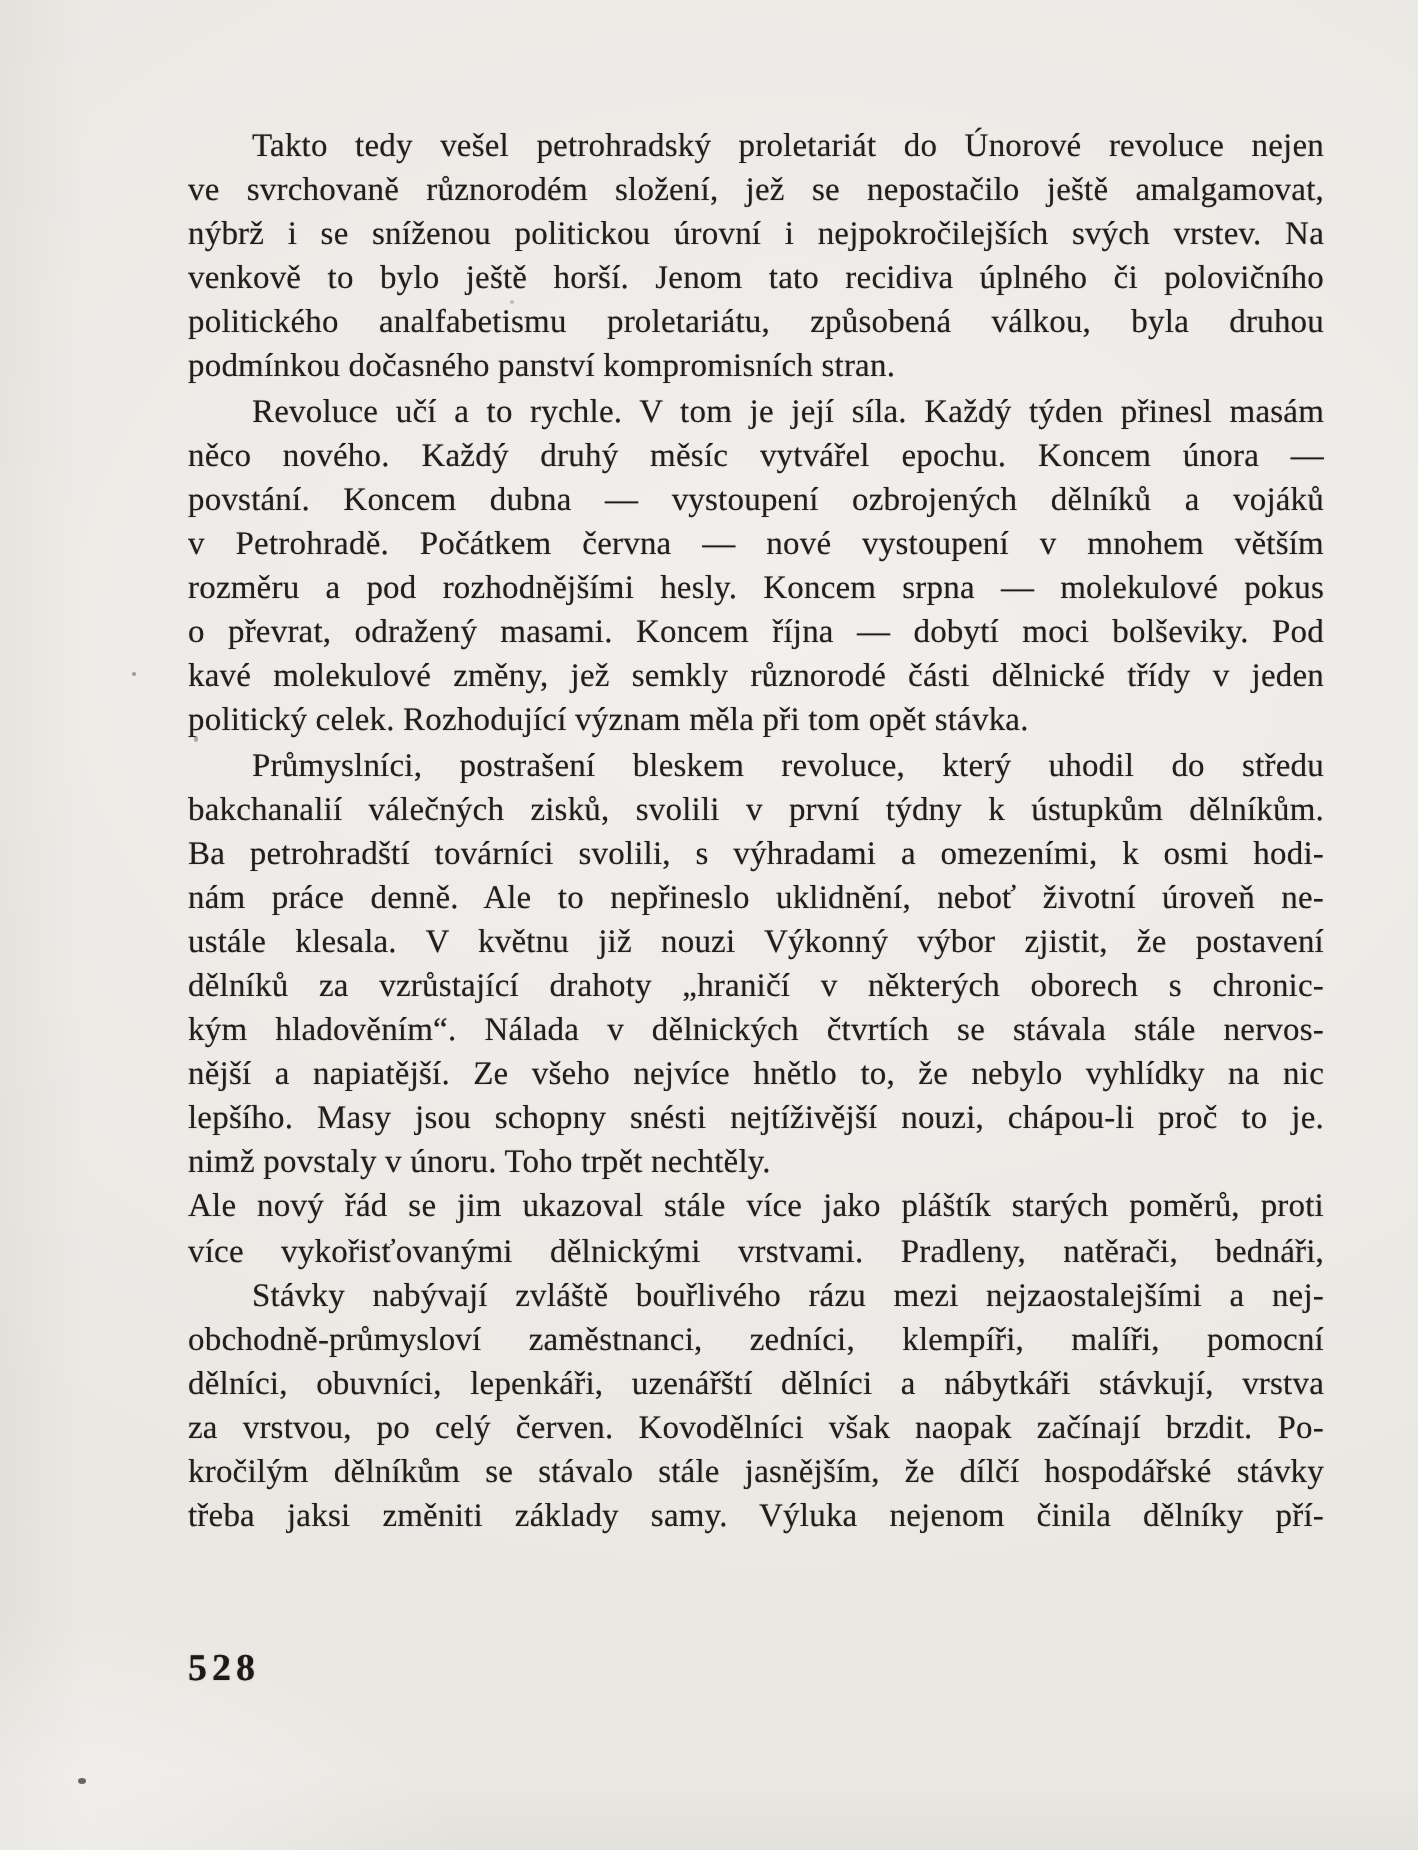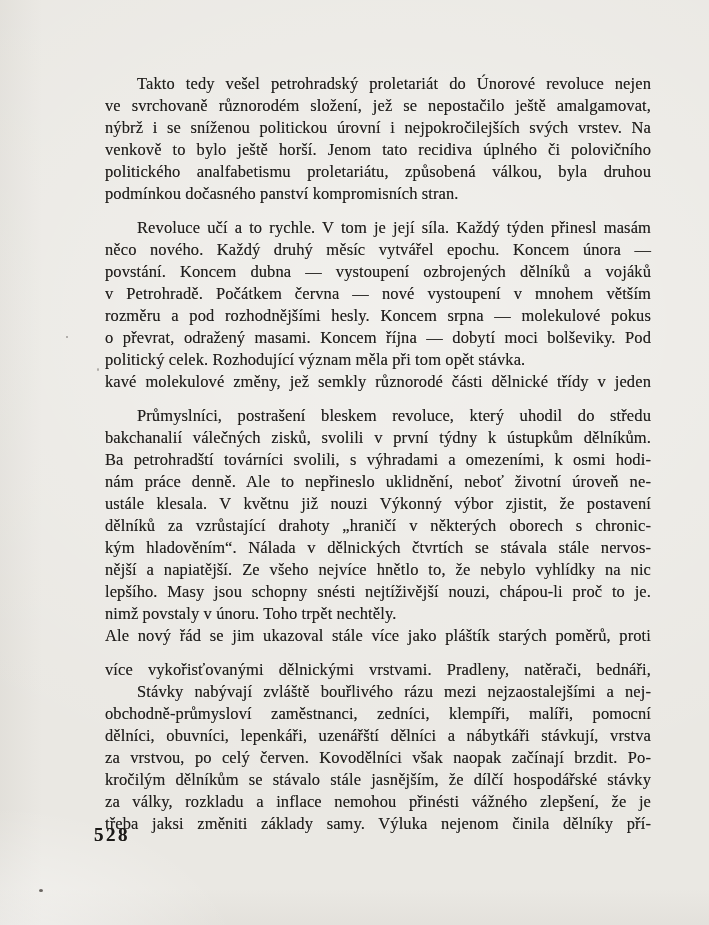--- a/index.html
+++ b/index.html
@@ -28,21 +28,21 @@
   .text-block {
     position: absolute;
     left: 93px;
     top: 61px;
     width: 570px;
     font-size: 16.5px;
     line-height: 22px;
     letter-spacing: 0.1px;
     text-shadow: 0 0 0.5px rgba(35,32,30,0.55);
   }
-  .para { margin: 12px; }
+  .para { margin: 1px; }
   .line {
     text-align: justify;
     text-align-last: left;
     white-space: normal;
   }
   .line.just { text-align-last: justify; }
   .line.indent { text-indent: 32px; }
   .page-number {
     position: absolute;
     left: 94px;
@@ -76,22 +76,22 @@
         <div class="line just">politického analfabetismu proletariátu, způsobená válkou, byla druhou</div>
         <div class="line">podmínkou dočasného panství kompromisních stran.</div>
       </div>
       <div class="para">
         <div class="line indent just">Revoluce učí a to rychle. V tom je její síla. Každý týden přinesl masám</div>
         <div class="line just">něco nového. Každý druhý měsíc vytvářel epochu. Koncem února —</div>
         <div class="line just">povstání. Koncem dubna — vystoupení ozbrojených dělníků a vojáků</div>
         <div class="line just">v Petrohradě. Počátkem června — nové vystoupení v mnohem větším</div>
         <div class="line just">rozměru a pod rozhodnějšími hesly. Koncem srpna — molekulové pokus</div>
         <div class="line just">o převrat, odražený masami. Koncem října — dobytí moci bolševiky. Pod</div>
+        <div class="line just">kavé molekulové změny, jež semkly různorodé části dělnické třídy v jeden</div>
         <div class="line">politický celek. Rozhodující význam měla při tom opět stávka.</div>
-        <div class="line just">kavé molekulové změny, jež semkly různorodé části dělnické třídy v jeden</div>
       </div>
       <div class="para">
         <div class="line indent just">Průmyslníci, postrašení bleskem revoluce, který uhodil do středu</div>
         <div class="line just">bakchanalií válečných zisků, svolili v první týdny k ústupkům dělníkům.</div>
         <div class="line just">Ba petrohradští továrníci svolili, s výhradami a omezeními, k osmi hodi-</div>
         <div class="line just">nám práce denně. Ale to nepřineslo uklidnění, neboť životní úroveň ne-</div>
         <div class="line just">ustále klesala. V květnu již nouzi Výkonný výbor zjistit, že postavení</div>
         <div class="line just">dělníků za vzrůstající drahoty „hraničí v některých oborech s chronic-</div>
         <div class="line just">kým hladověním“. Nálada v dělnických čtvrtích se stávala stále nervos-</div>
         <div class="line just">nější a napiatější. Ze všeho nejvíce hnětlo to, že nebylo vyhlídky na nic</div>
@@ -99,21 +99,20 @@
         <div class="line">nimž povstaly v únoru. Toho trpět nechtěly.</div>
         <div class="line just">Ale nový řád se jim ukazoval stále více jako pláštík starých poměrů, proti</div>
       </div>
       <div class="para">
         <div class="line just">více vykořisťovanými dělnickými vrstvami. Pradleny, natěrači, bednáři,</div>
         <div class="line indent just">Stávky nabývají zvláště bouřlivého rázu mezi nejzaostalejšími a nej-</div>
         <div class="line just">obchodně-průmysloví zaměstnanci, zedníci, klempíři, malíři, pomocní</div>
         <div class="line just">dělníci, obuvníci, lepenkáři, uzenářští dělníci a nábytkáři stávkují, vrstva</div>
         <div class="line just">za vrstvou, po celý červen. Kovodělníci však naopak začínají brzdit. Po-</div>
         <div class="line just">kročilým dělníkům se stávalo stále jasnějším, že dílčí hospodářské stávky</div>
-        <div class="line just">za války, rozkladu a inflace nemohou přinésti vážného zlepšení, že je</div>
         <div class="line just">třeba jaksi změniti základy samy. Výluka nejenom činila dělníky pří-</div>
       </div>
     </div>
   <div class="page-number">528</div>
   <div class="speck s1"></div>
   <div class="speck s2"></div>
   <div class="speck s3"></div>
   <div class="speck s4"></div>
 </div>
 

